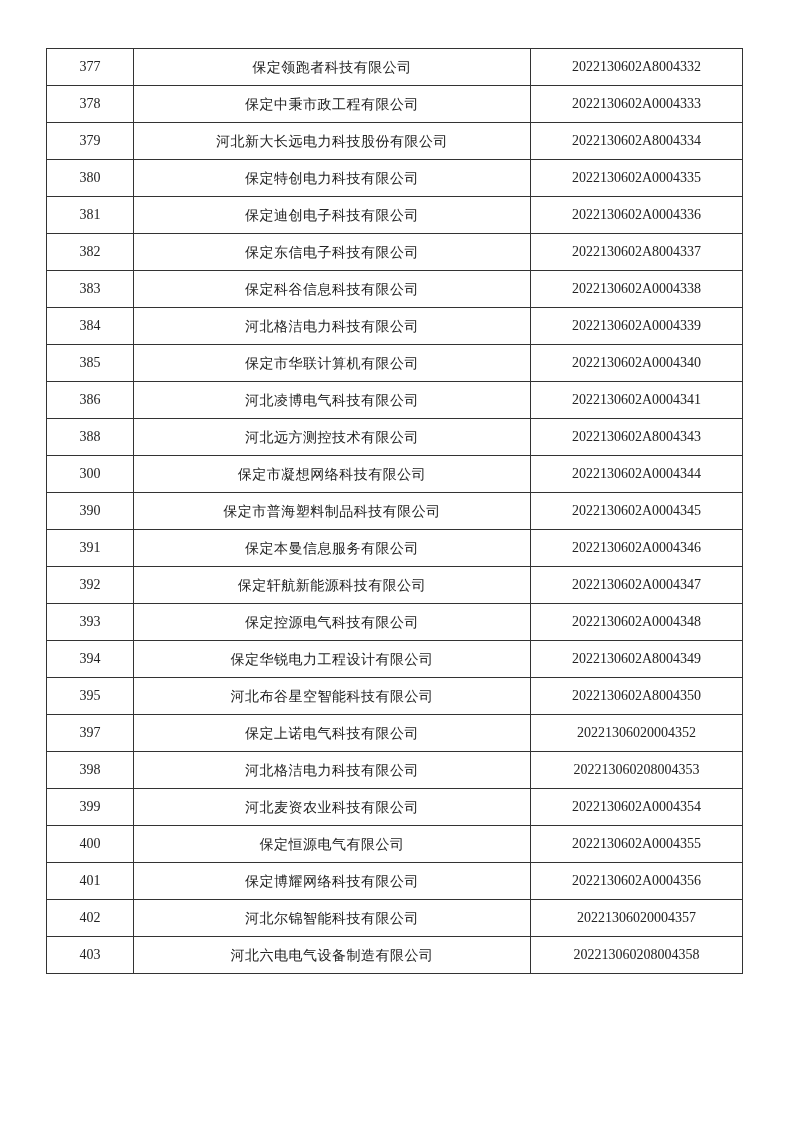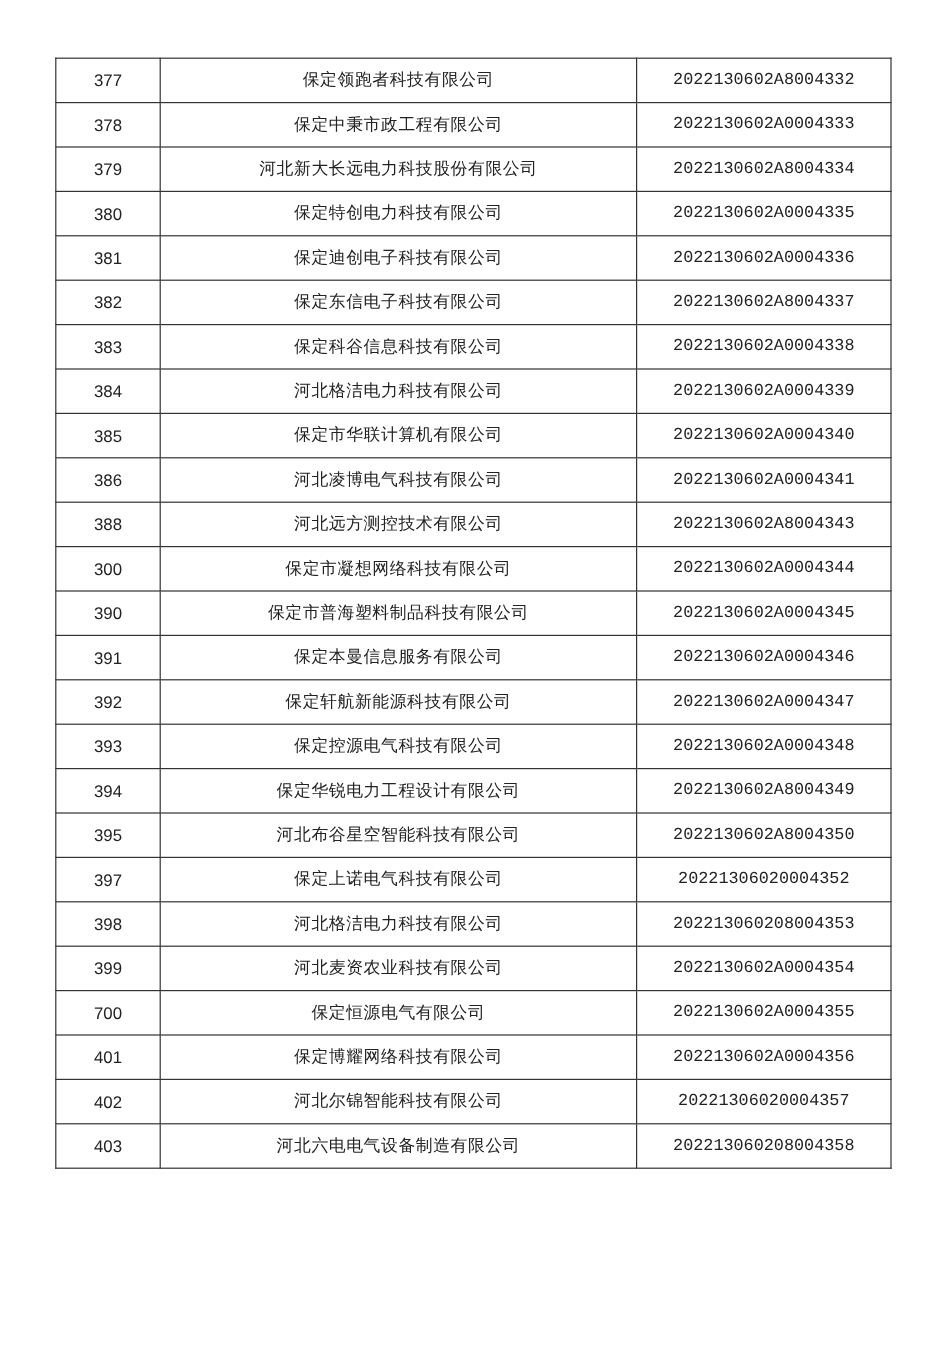--- a/index.html
+++ b/index.html
@@ -33,23 +33,23 @@
       border: 1px solid #333333;
       height: 36px;
       padding: 0;
       text-align: center;
       vertical-align: middle;
       font-size: 14px;
       line-height: 16px;
       white-space: nowrap;
       overflow: hidden;
     }
-    td.col-no { width: 86px; font-family: Liberation Sans, sans-serif; font-size: 15px; }
+    td.col-no { width: 86px; font-family: Liberation Serif, serif; font-size: 15px; }
     td.col-name { width: 396px; letter-spacing: 0.5px; font-size: 14px; }
-    td.col-code { width: 211px; font-family: Liberation Mono, monospace; font-size: 15px; }
+    td.col-code { width: 211px; font-family: Liberation Serif, serif; font-size: 15px; }
   </style>
 </head>
 <body>
 
 <div class="page">
   <table class="registry">
     <tbody id="registry-body">
 
   <tr>
     <td class="col-no">377</td>
@@ -173,21 +173,21 @@
     <td class="col-code">202213060208004353</td>
   </tr>
 
   <tr>
     <td class="col-no">399</td>
     <td class="col-name">河北麦资农业科技有限公司</td>
     <td class="col-code">2022130602A0004354</td>
   </tr>
 
   <tr>
-    <td class="col-no">700</td>
+    <td class="col-no">400</td>
     <td class="col-name">保定恒源电气有限公司</td>
     <td class="col-code">2022130602A0004355</td>
   </tr>
 
   <tr>
     <td class="col-no">401</td>
     <td class="col-name">保定博耀网络科技有限公司</td>
     <td class="col-code">2022130602A0004356</td>
   </tr>
 

